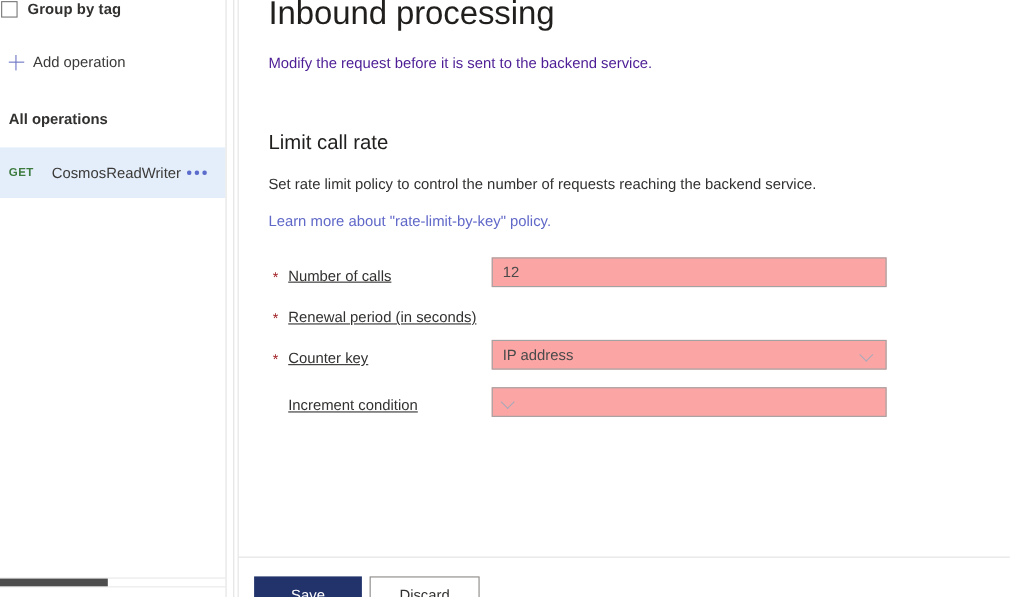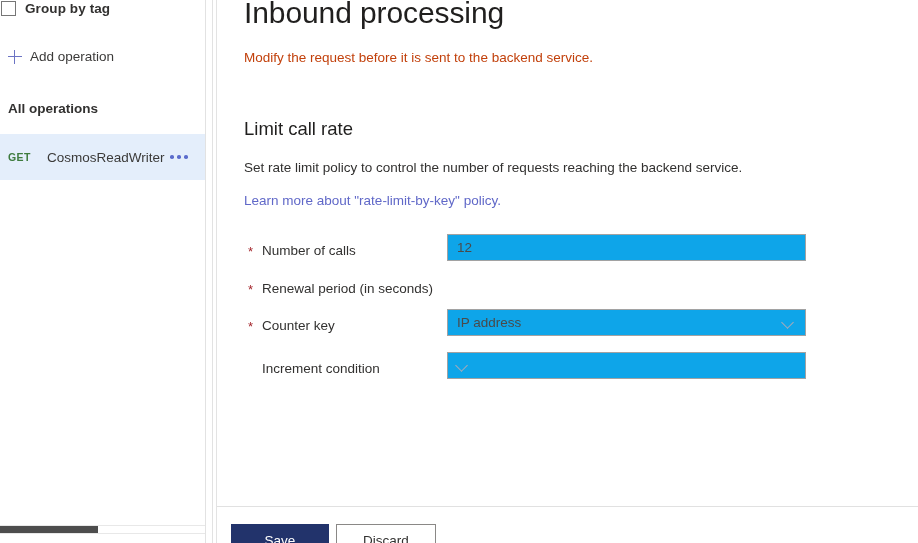--- a/index.html
+++ b/index.html
@@ -164,21 +164,21 @@
     font-weight: 300;
     color: #201f1e;
     letter-spacing: -.1px;
     white-space: nowrap;
   }
 
   .page-subtitle {
     position: absolute;
     left: 27px; top: 50px;
     font-size: 13.5px;
-    color: #c2410c;
+    color: #4c1d95;
   }
 
   .section-title {
     position: absolute;
     left: 27px; top: 118px;
     font-size: 18.5px;
     font-weight: 400;
     color: #201f1e;
   }
 
@@ -215,28 +215,29 @@
     color: #a4262c;
     font-size: 13px;
     line-height: 14px;
   }
   .field-label {
     position: absolute;
     left: 45px; top: 1px;
     font-size: 13.5px;
     color: #323130;
     white-space: nowrap;
+    text-decoration: underline;
   }
   .field-control {
     position: absolute;
     left: 230px; top: -8px;
     width: 359px;
     height: 27px;
     border: 1px solid #a2a2a2;
-    background: #0ea5e9;
+    background: #fca5a5;
     display: flex;
     align-items: center;
     padding: 0 9px;
   }
   .field-value {
     font-size: 13.5px;
     color: #4a4a4a;
     flex: 1;
     white-space: nowrap;
     overflow: hidden;

